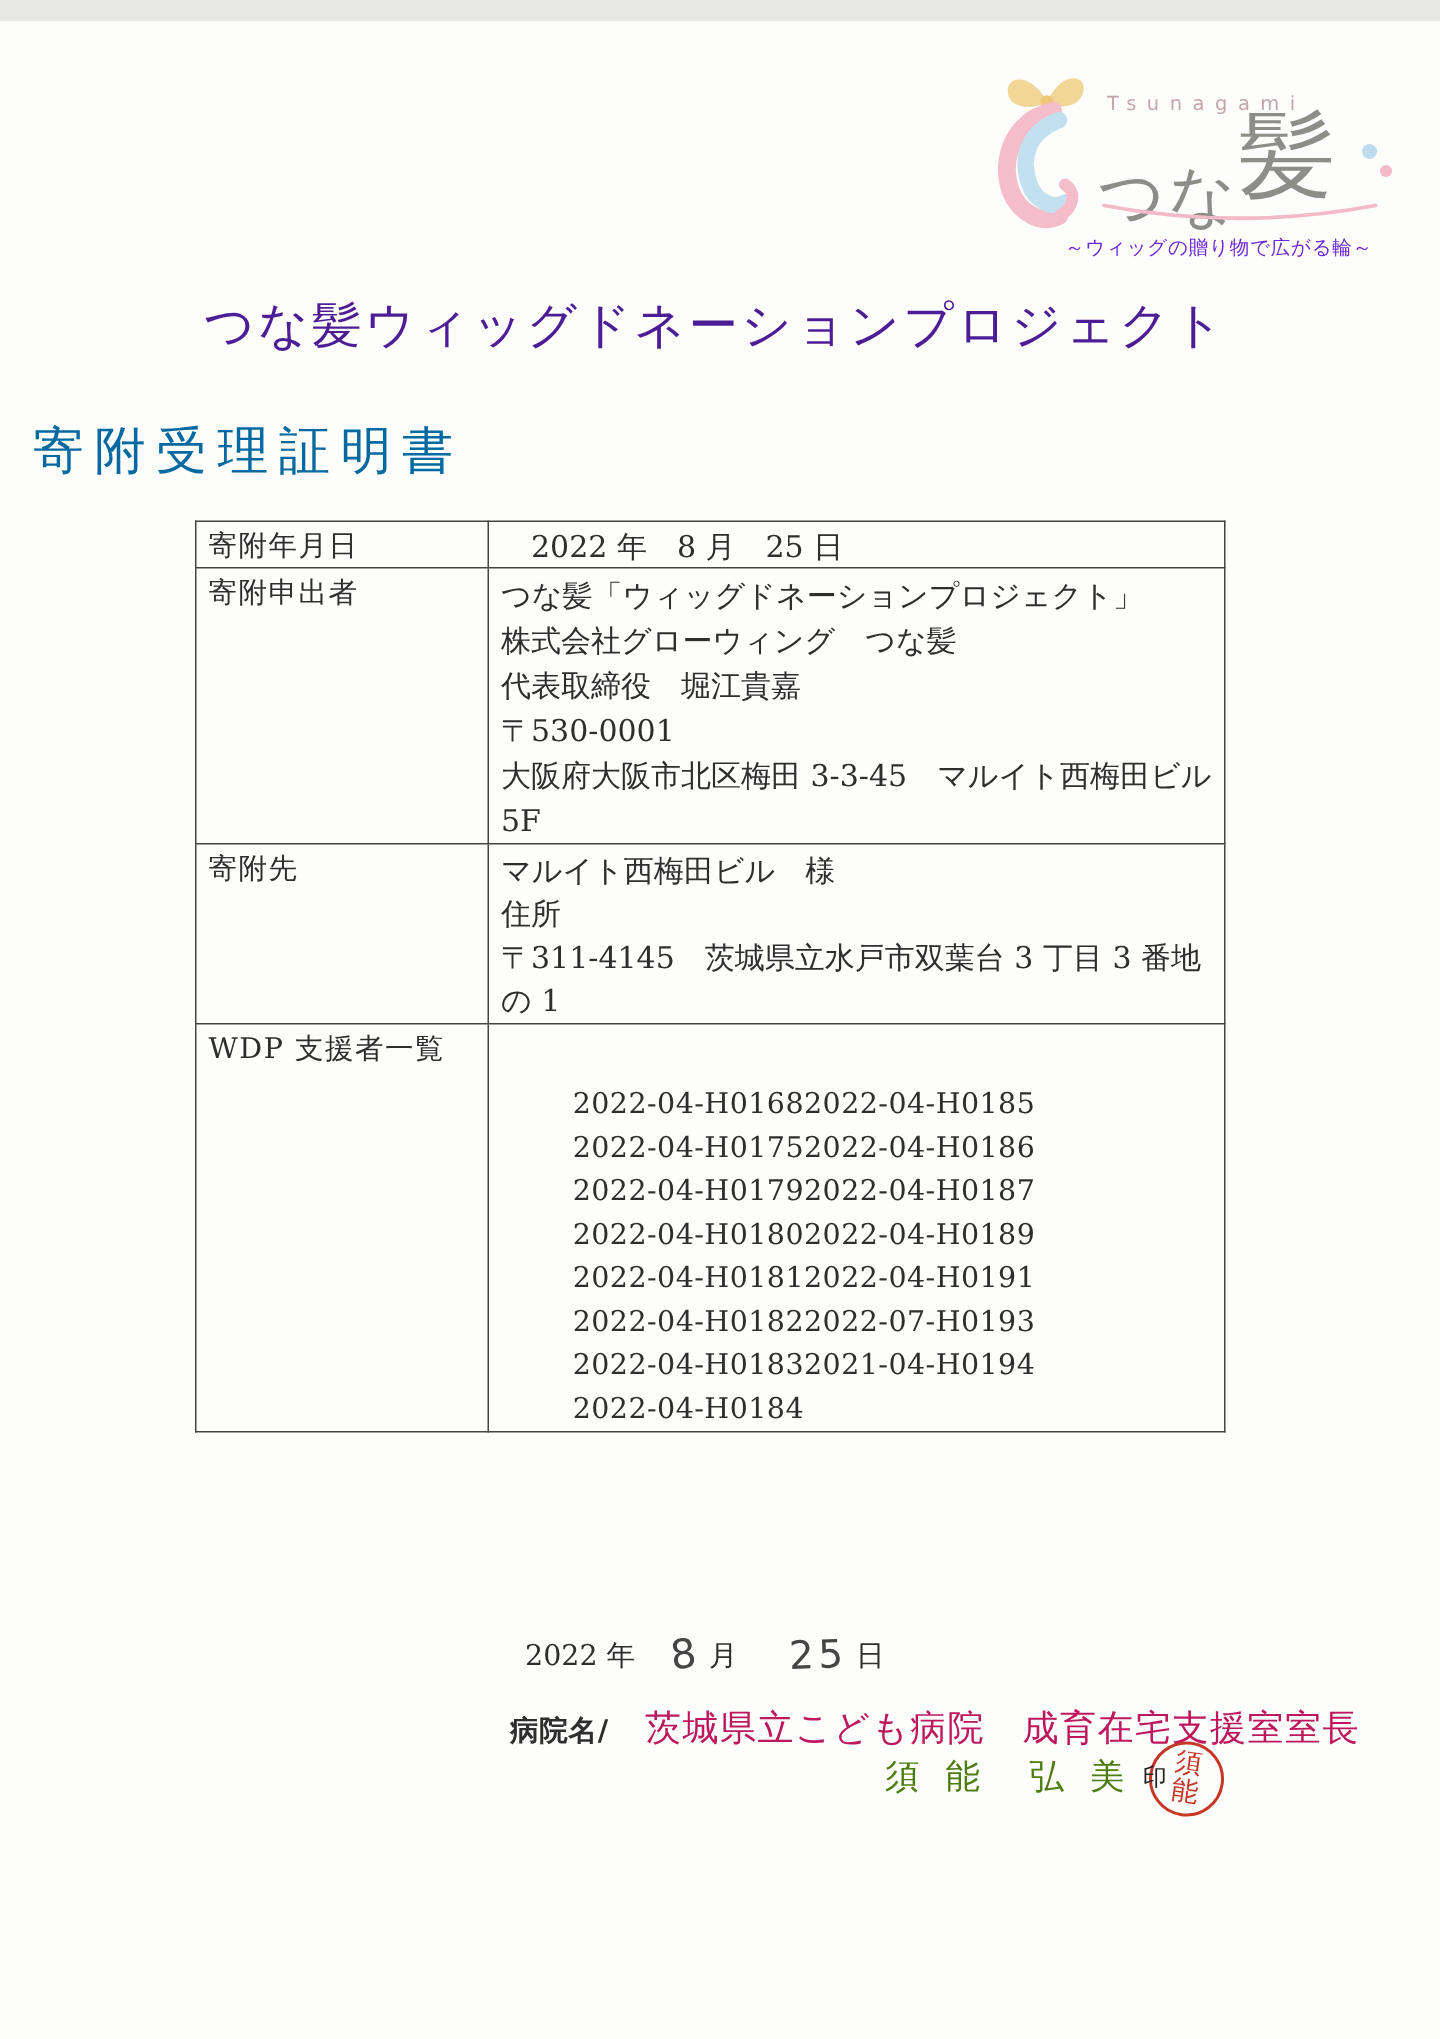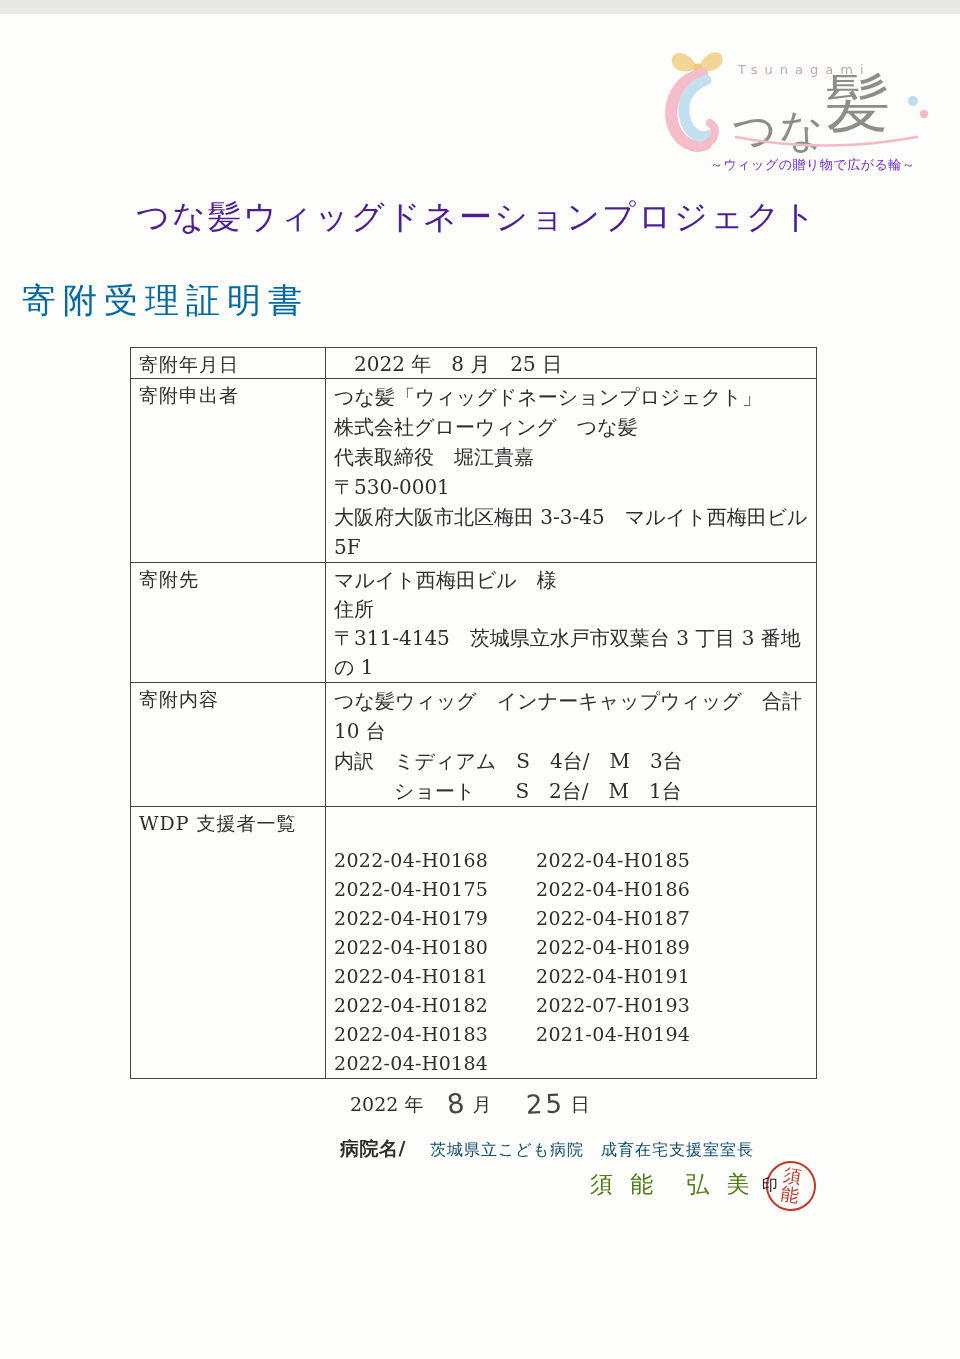--- a/index.html
+++ b/index.html
@@ -30,31 +30,31 @@
   table.cert{position:absolute;left:130px;top:333px;width:687px;border-collapse:collapse;table-layout:fixed;}
   table.cert td{border:1.6px solid #454540;vertical-align:top;padding:3px 0 0 8px;}
   td.lbl{width:186px;font-size:19px;letter-spacing:1px;padding-left:10px;line-height:27px;}
   td.val{font-size:20px;}
   .ln{line-height:30px;white-space:pre-wrap;}
   tr.r1{height:30px;} tr.r2{height:182px;} tr.r3{height:88px;} tr.r4{height:118px;} tr.r5{height:259px;}
   tr.r1 .ln{line-height:26px;}
   tr.r3 .ln{line-height:29px;}
   .sup-cols{display:flex;margin-top:36px;}
   .sup-col{display:flex;flex-direction:column;}
-  .sup-col.c1{width:202px;}
+  .sup-col.c1{width:202px;text-align:right;}
   .sup-id{font-size:19px;line-height:29px;letter-spacing:.3px;}
   
   .statement{position:absolute;left:133px;top:1038px;font-size:18.5px;letter-spacing:.8px;}
   .date-line{position:absolute;left:350px;top:1072px;font-size:19px;white-space:nowrap;}
   .hand{font-family:"DejaVu Sans","Liberation Sans",sans-serif;color:#454545;display:inline-block;}
   .hand.m{font-size:27px;transform:rotate(-7deg);margin:0 8px 0 24px;position:relative;top:2px;}
   .hand.d{font-size:26px;transform:rotate(-2deg);letter-spacing:3px;margin:0 6px 0 34px;position:relative;top:2px;}
   .hosp-line{position:absolute;left:340px;top:1122px;white-space:nowrap;}
   .hosp-lbl{font-size:19px;font-weight:bold;letter-spacing:.5px;}
-  .hosp-name{font-size:16px;letter-spacing:1px;margin-left:24px;color:#0c4a6e;}
+  .hosp-name{font-size:24px;letter-spacing:1px;margin-left:24px;color:#be185d;}
   .signer{position:absolute;left:590px;top:1155px;font-size:23px;letter-spacing:5px;color:#4d7c0f;white-space:nowrap;}
   .stamp{position:absolute;left:766px;top:1147px;width:46px;height:46px;border:2.5px solid #c53726;
     border-radius:50%;transform:rotate(8deg);color:#c53726;text-align:center;}
   .stamp-inner{position:relative;top:3px;font-size:18px;line-height:19px;font-weight:500;}
   .seal-mark{position:absolute;left:-6px;top:15px;font-size:16px;color:#222;transform:rotate(-8deg);
     font-family:"DejaVu Sans","Liberation Sans",sans-serif;}
 </style>
 </head>
 <body>
 
@@ -101,28 +101,20 @@
       </td>
     </tr>
     <tr class="r3">
       <td class="lbl">寄附先</td>
       <td class="val">
         <div class="ln">マルイト西梅田ビル　様</div>
         <div class="ln">住所</div>
         <div class="ln">〒311-4145　茨城県立水戸市双葉台 3 丁目 3 番地の 1</div>
       </td>
     </tr>
-    <tr class="r4">
-      <td class="lbl">寄附内容</td>
-      <td class="val">
-        <div class="ln">つな髪ウィッグ　インナーキャップウィッグ　合計 10 台</div>
-        <div class="ln">内訳　ミディアム　S　4台/　M　3台</div>
-        <div class="ln">　　　ショート　　S　2台/　M　1台</div>
-      </td>
-    </tr>
     <tr class="r5">
       <td class="lbl">WDP 支援者一覧</td>
       <td class="val">
         <div class="sup-cols">
           <div class="sup-col c1">
             <span class="sup-id">2022-04-H0168</span>
             <span class="sup-id">2022-04-H0175</span>
             <span class="sup-id">2022-04-H0179</span>
             <span class="sup-id">2022-04-H0180</span>
             <span class="sup-id">2022-04-H0181</span>

